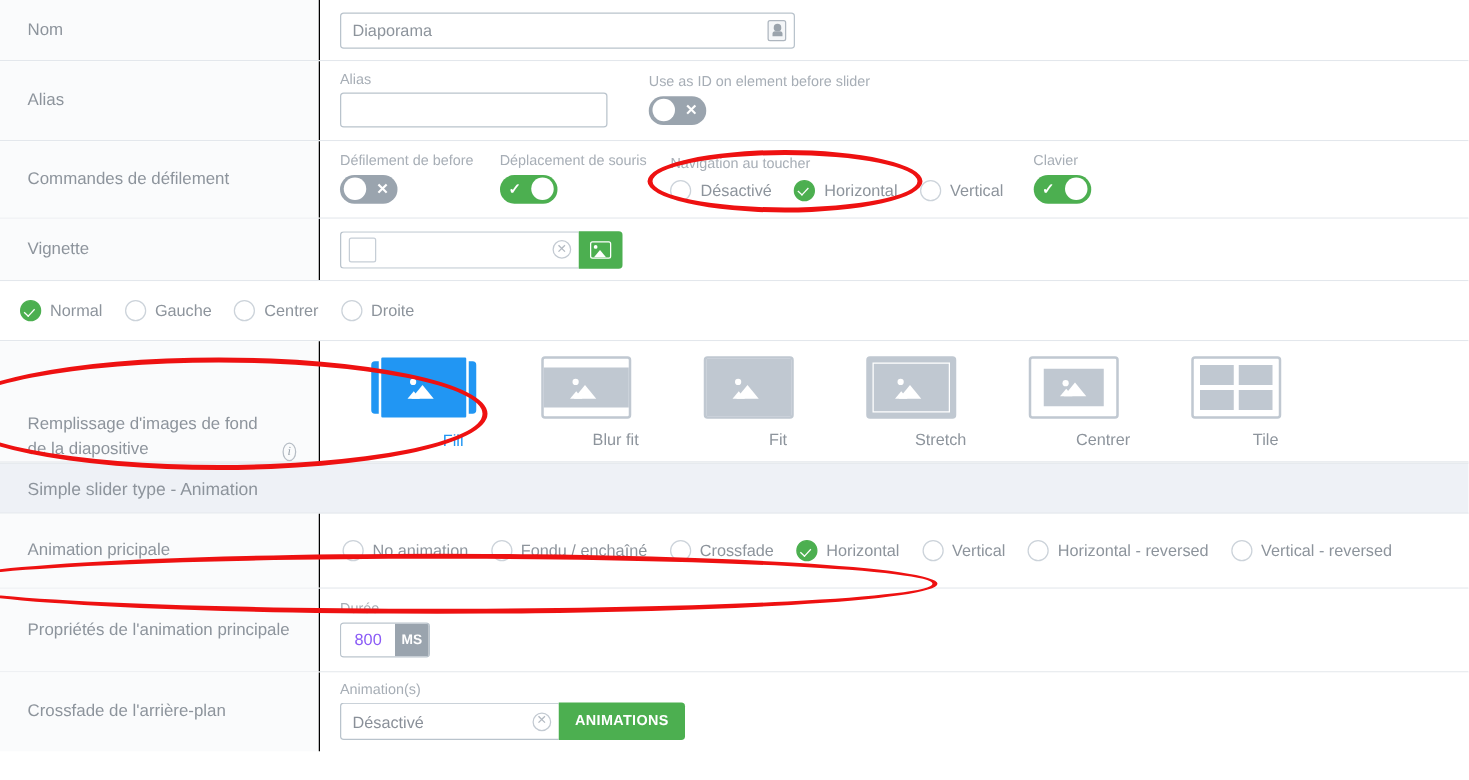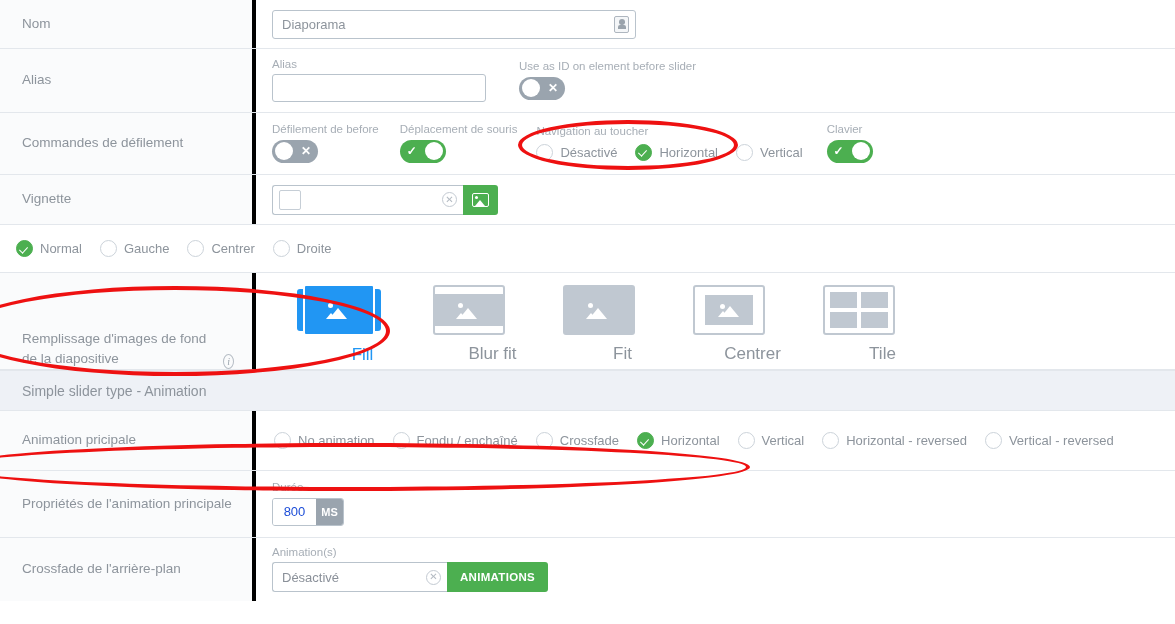--- a/index.html
+++ b/index.html
@@ -23,21 +23,21 @@
     display: flex;
     align-items: stretch;
     border-bottom: 1px solid #e3e7ec;
     background: #ffffff;
     position: relative;
   }
   .row .lab {
     width: 256px;
     min-width: 256px;
     background: #fafbfc;
-    border-right: 4px solid #000000;
+    border-right: 1px solid #000000;
     display: flex;
     align-items: center;
     padding: 0 18px 0 22px;
     color: #8d949c;
     font-size: 13.5px;
     line-height: 1.5;
   }
   .row .content {
     flex: 1;
     padding: 8px 0 8px 16px;
@@ -238,21 +238,21 @@
   
   .thumbs { display: flex; align-items: flex-start; gap: 0; }
   .thumb {
     width: 130px;
     display: flex;
     flex-direction: column;
     align-items: center;
   }
   .thumb .cap2 {
     margin-top: 9px;
-    font-size: 17px;
+    font-size: 13px;
     color: #8d949c;
     white-space: nowrap;
     margin-left: 47px;
   }
   .thumb.active .cap2 { color: #2196f3; }
 
   .tbox {
     width: 72px; height: 50px;
     border: 2px solid #c0c8d1;
     border-radius: 3px;
@@ -345,21 +345,21 @@
     border: 1px solid #b9c3cc;
     border-radius: 3px;
     overflow: hidden;
     width: 72px;
   }
   .dur .num {
     flex: 1;
     height: 100%;
     display: flex; align-items: center; justify-content: center;
     background: #fff;
-    color: #1d4ed8;
+    color: #8b5cf6;
     font-size: 13px;
   }
   .dur .unit {
     width: 27px; height: 100%;
     background: #9aa4ae;
     color: #fff;
     display: flex; align-items: center; justify-content: center;
     font-size: 11px;
     font-weight: bold;
   }
@@ -552,20 +552,32 @@
               <div class="mount">
                 <span class="sun"></span>
                 <span class="hill2"></span>
                 <span class="hill"></span>
               </div>
             </div>
           </div>
           <span class="cap2">Fit</span>
         </div>
 
+        <div class="thumb">
+          <div class="tbox stretchbox" style="margin-top:1px">
+            <div class="inner">
+              <div class="mount">
+                <span class="sun"></span>
+                <span class="hill2"></span>
+                <span class="hill"></span>
+              </div>
+            </div>
+          </div>
+          <span class="cap2">Stretch</span>
+        </div>
 
         <div class="thumb">
           <div class="tbox centerbox" style="margin-top:1px">
             <div class="inner">
               <div class="mount" style="width:22px;height:16px">
                 <span class="sun"></span>
                 <span class="hill2"></span>
                 <span class="hill"></span>
               </div>
             </div>

